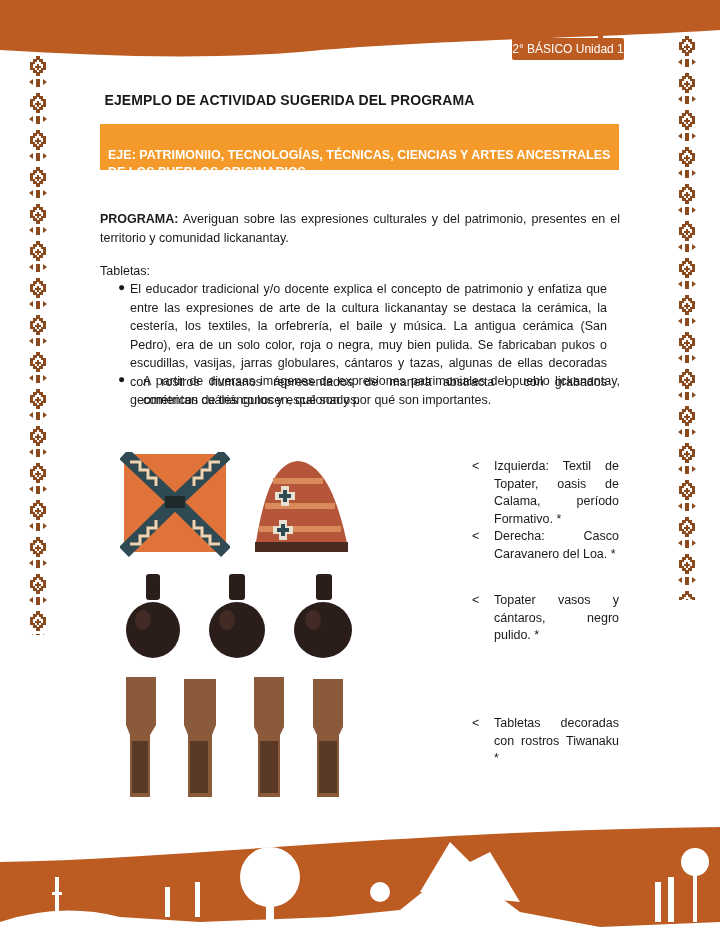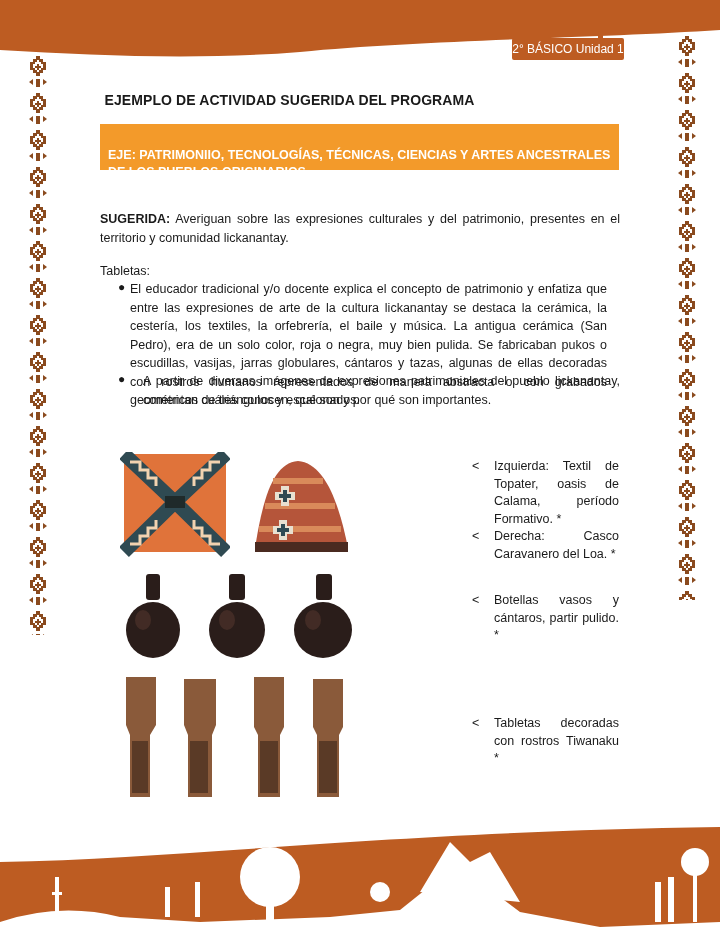--- a/index.html
+++ b/index.html
@@ -62,21 +62,21 @@
 </svg>
 <svg class="border-strip border-right" viewBox="0 0 22 565" preserveAspectRatio="none">
   <rect width="22" height="565" fill="url(#andL)"></rect>
 </svg>
 
 <div class="title">EJEMPLO DE ACTIVIDAD SUGERIDA DEL PROGRAMA</div>
 
 <div class="eje">EJE: PATRIMONIIO, TECNOLOGÍAS, TÉCNICAS, CIENCIAS Y ARTES ANCESTRALES DE LOS PUEBLOS ORIGINARIOS.</div>
 
 <div class="text actividad">
-  <b>SUGERIDA:</b><span> Averiguan sobre las expresiones culturales y del patrimonio, presentes en el territorio y comunidad lickanantay.</span>
+  <b>PROGRAMA:</b><span> Averiguan sobre las expresiones culturales y del patrimonio, presentes en el territorio y comunidad lickanantay.</span>
 </div>
 
 <div class="text ejemplos">Tabletas:</div>
 
 <span class="bullet" style="top:280px">●</span>
 <div class="text b1">El educador tradicional y/o docente explica el concepto de patrimonio y enfatiza que entre las expresiones de arte de la cultura lickanantay se destaca la cerámica, la cestería, los textiles, la orfebrería, el baile y música. La antigua cerámica (San Pedro), era de un solo color, roja o negra, muy bien pulida. Se fabricaban pukos o escudillas, vasijas, jarras globulares, cántaros y tazas, algunas de ellas decoradas con rostros humanos representados de manera abstracta o con grabados geométricos de triángulos y escalonados.</div>
 
 <span class="bullet" style="top:372px">●</span>
 <div class="text b2">A partir de diversas imágenes de expresiones patrimoniales del pueblo lickanantay, comentan cuáles conocen, qué son y por qué son importantes.</div>
 
@@ -121,21 +121,21 @@
       <rect x="140" y="66" width="18" height="52"></rect>
       <rect x="199" y="66" width="18" height="52"></rect>
     </g>
 </svg>
 
 <span class="cap cap-arrow" style="top:458px">&lt;</span>
 <div class="cap cap-text" style="top:458px">Izquierda: Textil de Topater, oasis de Calama, período Formativo. *</div>
 <span class="cap cap-arrow" style="top:528px">&lt;</span>
 <div class="cap cap-text" style="top:528px">Derecha: Casco Caravanero del Loa. *</div>
 <span class="cap cap-arrow" style="top:592px">&lt;</span>
-<div class="cap cap-text" style="top:592px">Botellas vasos y cántaros, partir pulido. *</div>
+<div class="cap cap-text" style="top:592px">Topater vasos y cántaros, negro pulido. *</div>
 <span class="cap cap-arrow" style="top:715px">&lt;</span>
 <div class="cap cap-text" style="top:715px">Tabletas decoradas con rostros Tiwanaku *</div>
 
 <svg class="footer" viewBox="0 0 720 110" preserveAspectRatio="none">
   <path d="M0 40 C200 36 380 10 720 5 V110 H0 Z" fill="#bd5c22"></path>
   <g fill="#ffffff">
     <path d="M0 110 L0 100 Q60 80 120 95 L200 100 L330 95 L400 88 L460 40 L480 60 L520 90 L600 105 L720 100 V110 Z"></path>
     <circle cx="270" cy="55" r="30"></circle>
       <rect x="266" y="60" width="8" height="40"></rect>
     <path d="M420 70 L450 20 L470 40 L490 30 L520 80 Z"></path>

